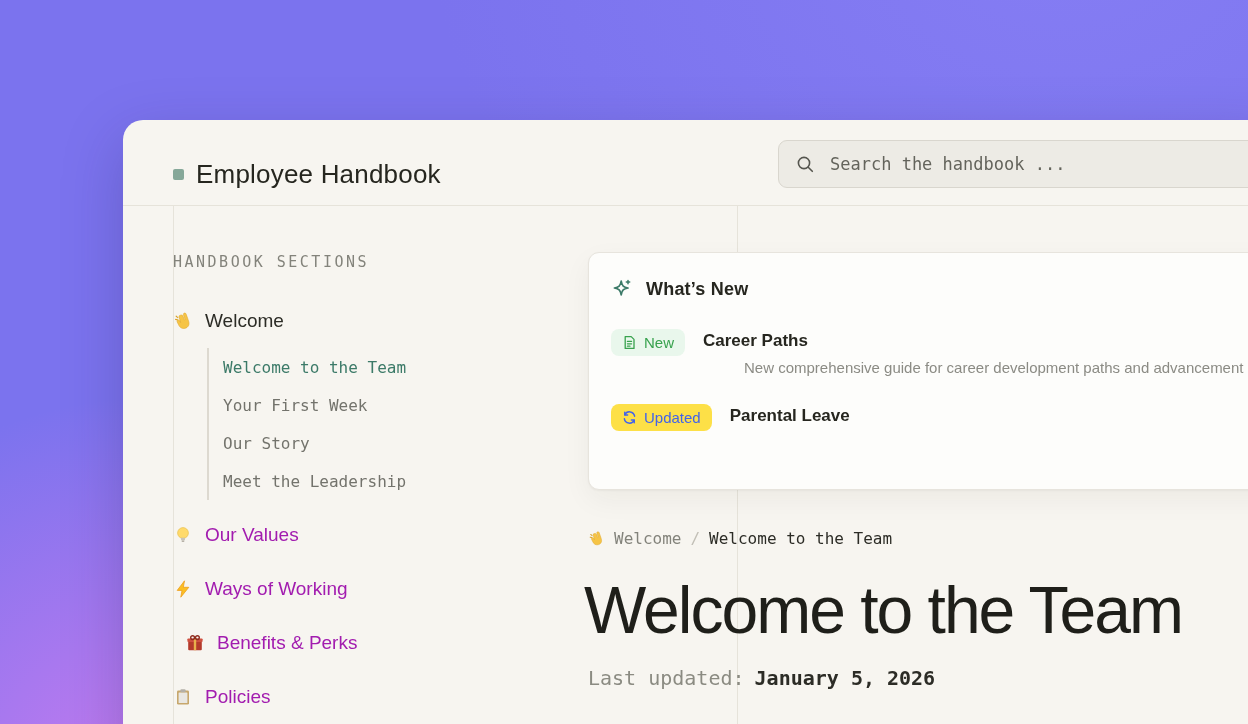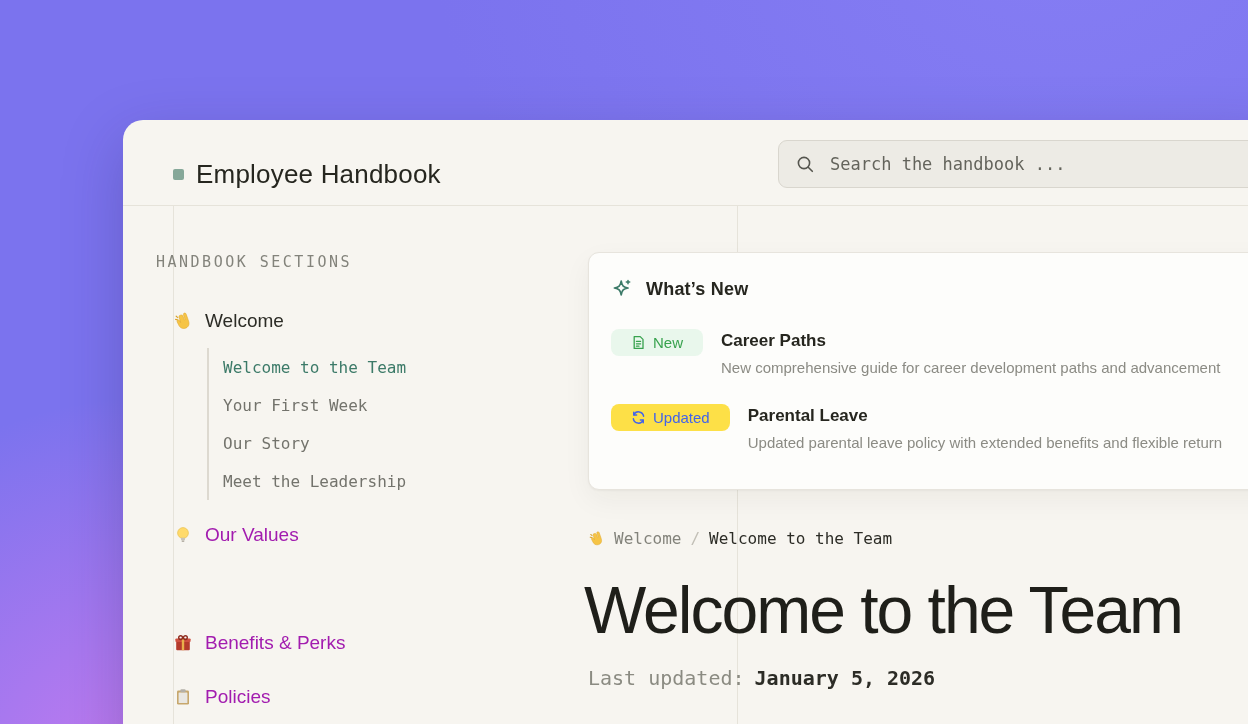--- a/index.html
+++ b/index.html
@@ -30,21 +30,21 @@
     border:none;outline:none;background:transparent;flex:1;
     font-family:"DejaVu Sans Mono","Liberation Mono",monospace;font-size:17px;color:#50504a;
   }
   .searchbox input::placeholder{color:#64645c;opacity:1;}
   
   .vline{position:absolute;top:86px;bottom:0;width:1px;background:#e6e3da;z-index:0;}
   .vline-a{left:50px;}
   .vline-b{left:614px;}
   
   .side-heading{
-    position:absolute;left:33px;top:133px;z-index:1;
+    position:absolute;left:50px;top:133px;z-index:1;
     font-family:"DejaVu Sans Mono","Liberation Mono",monospace;
     font-size:15px;letter-spacing:2.5px;color:#83837b;
   }
   .nav-row{position:absolute;left:50px;display:flex;align-items:center;gap:12px;z-index:1;cursor:pointer;}
   .nav-row .ico{width:20px;height:20px;flex:none;display:flex;align-items:center;justify-content:center;}
   .nav-label{font-size:19px;color:#a21caf;}
   .nav-row.active .nav-label{color:#2c2c26;font-weight:500;}
   .subnav{position:absolute;left:84px;top:228px;border-left:2px solid #ddd9d0;padding-left:14px;z-index:1;}
   .subnav-item{
     height:38px;display:flex;align-items:center;cursor:pointer;
@@ -55,27 +55,27 @@
   .card{
     position:absolute;left:465px;top:132px;width:745px;height:238px;z-index:2;
     background:#fdfdfb;border:1px solid #e7e4dd;border-radius:11px;
     box-shadow:0 1px 2px rgba(30,30,20,.04),0 10px 28px rgba(30,30,20,.05);
     padding:25px 22px;
   }
   .card-head{display:flex;align-items:center;gap:13px;margin-bottom:29px;}
   .card-title{font-size:18px;font-weight:700;color:#26261f;letter-spacing:.2px;}
   .news-row{display:flex;align-items:flex-start;gap:18px;margin-bottom:28px;}
   .badge{
-    flex:none;display:flex;align-items:center;gap:7px;height:27px;padding:0 20px;border-radius:8px;
+    flex:none;display:flex;align-items:center;gap:7px;height:27px;padding:0 11px;border-radius:8px;
     font-size:15px;font-weight:500;white-space:nowrap;
   }
   .badge-new{background:#e9f7ec;color:#38a24e;}
   .badge-updated{background:#fde047;color:#4263eb;}
   .news-title{font-size:17px;font-weight:600;color:#26261f;margin-top:2px;}
-  .news-desc{font-size:15px;color:#8b8b84;margin-top:8px;white-space:nowrap;}
+  .news-desc{font-size:15px;color:#8b8b84;margin-top:8px;white-space:nowrap;margin-left:41px;}
   
   .breadcrumb{
     position:absolute;left:465px;top:409px;display:flex;align-items:center;gap:9px;z-index:1;
     font-family:"DejaVu Sans Mono","Liberation Mono",monospace;font-size:16px;
   }
   .crumb-section{color:#83837b;}
   .crumb-sep{color:#c2bfb6;}
   .crumb-current{color:#2c2c26;font-weight:500;}
   .page-title{
     position:absolute;left:461px;top:455px;z-index:1;margin:0;
@@ -137,22 +137,30 @@
       <span class="ico">
         <svg width="20" height="20" viewBox="0 0 20 20">
             <circle cx="10" cy="8" r="5.4" fill="#ffda6b" stroke="#e9c04a" stroke-width=".7"></circle>
             <path d="M8 12.8h4v1.6a1 1 0 0 1-1 1h-2a1 1 0 0 1-1-1z" fill="#c9c4ba"></path>
             <rect x="8.6" y="15.6" width="2.8" height="1.4" rx=".7" fill="#b6b1a7"></rect>
           </svg>
       </span>
       <span class="nav-label">Our Values</span>
     </div>
 
-
-    <div class="nav-row" style="top:512px;">
+    <div class="nav-row" style="top:458px;">
+      <span class="ico">
+        <svg width="20" height="20" viewBox="0 0 20 20">
+            <polygon points="11.5,1.8 4.2,11.4 9,11.4 7.8,18.2 15.8,8.3 10.3,8.3" fill="#fbbf24" stroke="#ee9d1b" stroke-width=".8" stroke-linejoin="round"></polygon>
+          </svg>
+      </span>
+      <span class="nav-label">Ways of Working</span>
+    </div>
+
+    <div class="nav-row" style="top:512px;padding-left:12px;">
       <span class="ico">
         <svg width="20" height="20" viewBox="0 0 20 20">
             <rect x="3.2" y="8.6" width="13.6" height="8.6" rx="1" fill="#b43a2b"></rect>
             <rect x="2.4" y="5.4" width="15.2" height="3.6" rx=".9" fill="#cf5040"></rect>
             <rect x="8.8" y="5.4" width="2.4" height="11.8" fill="#e8b04b"></rect>
             <circle cx="7.6" cy="4.6" r="1.9" fill="none" stroke="#8f2c1f" stroke-width="1.4"></circle>
             <circle cx="12.4" cy="4.6" r="1.9" fill="none" stroke="#8f2c1f" stroke-width="1.4"></circle>
           </svg>
       </span>
       <span class="nav-label">Benefits &amp; Perks</span>
@@ -203,21 +211,20 @@
                 <path d="M12.6 6.2a5.2 5.2 0 0 0-9.8-1.4" fill="none" stroke="#4263eb" stroke-width="1.5" stroke-linecap="round"></path>
                 <path d="M2.8 2.2v2.8h2.8" fill="none" stroke="#4263eb" stroke-width="1.5" stroke-linecap="round" stroke-linejoin="round"></path>
                 <path d="M2.4 8.8a5.2 5.2 0 0 0 9.8 1.4" fill="none" stroke="#4263eb" stroke-width="1.5" stroke-linecap="round"></path>
                 <path d="M12.2 12.8V10h-2.8" fill="none" stroke="#4263eb" stroke-width="1.5" stroke-linecap="round" stroke-linejoin="round"></path>
               </svg>
           </span>
           <span>Updated</span>
         </span>
         <div>
           <div class="news-title">Parental Leave</div>
-          <div class="news-desc">Updated parental leave policy with extended benefits and flexible return</div>
         </div>
       </div>
     </div>
 
     <div class="breadcrumb">
       <span>
         <svg width="17" height="17" viewBox="0 0 20 20">
             <path d="M3.2 5.2l1.6 1.4M2.6 8.4l1.9.4" stroke="#d9a32a" stroke-width="1.2" stroke-linecap="round" fill="none"></path>
             <path d="M8 4.2c.8-.4 1.6 0 1.9.9l1.5 3.8.7-.3-1.6-4.6c-.3-.9.1-1.7.9-1.9.8-.2 1.5.3 1.8 1.2l1.8 5.1.5 1.5c1.4 3.9-.4 6.4-3.1 7.3-2.8.9-5.6-.4-6.8-3.4L4.2 11c-.3-.8 0-1.6.7-1.9.7-.3 1.5.1 1.9.9l.8 1.5-1.5-5.5c-.2-.9.2-1.5 1-1.8z" fill="#f6c445" stroke="#e0a82e" stroke-width=".6"></path>
           </svg>

